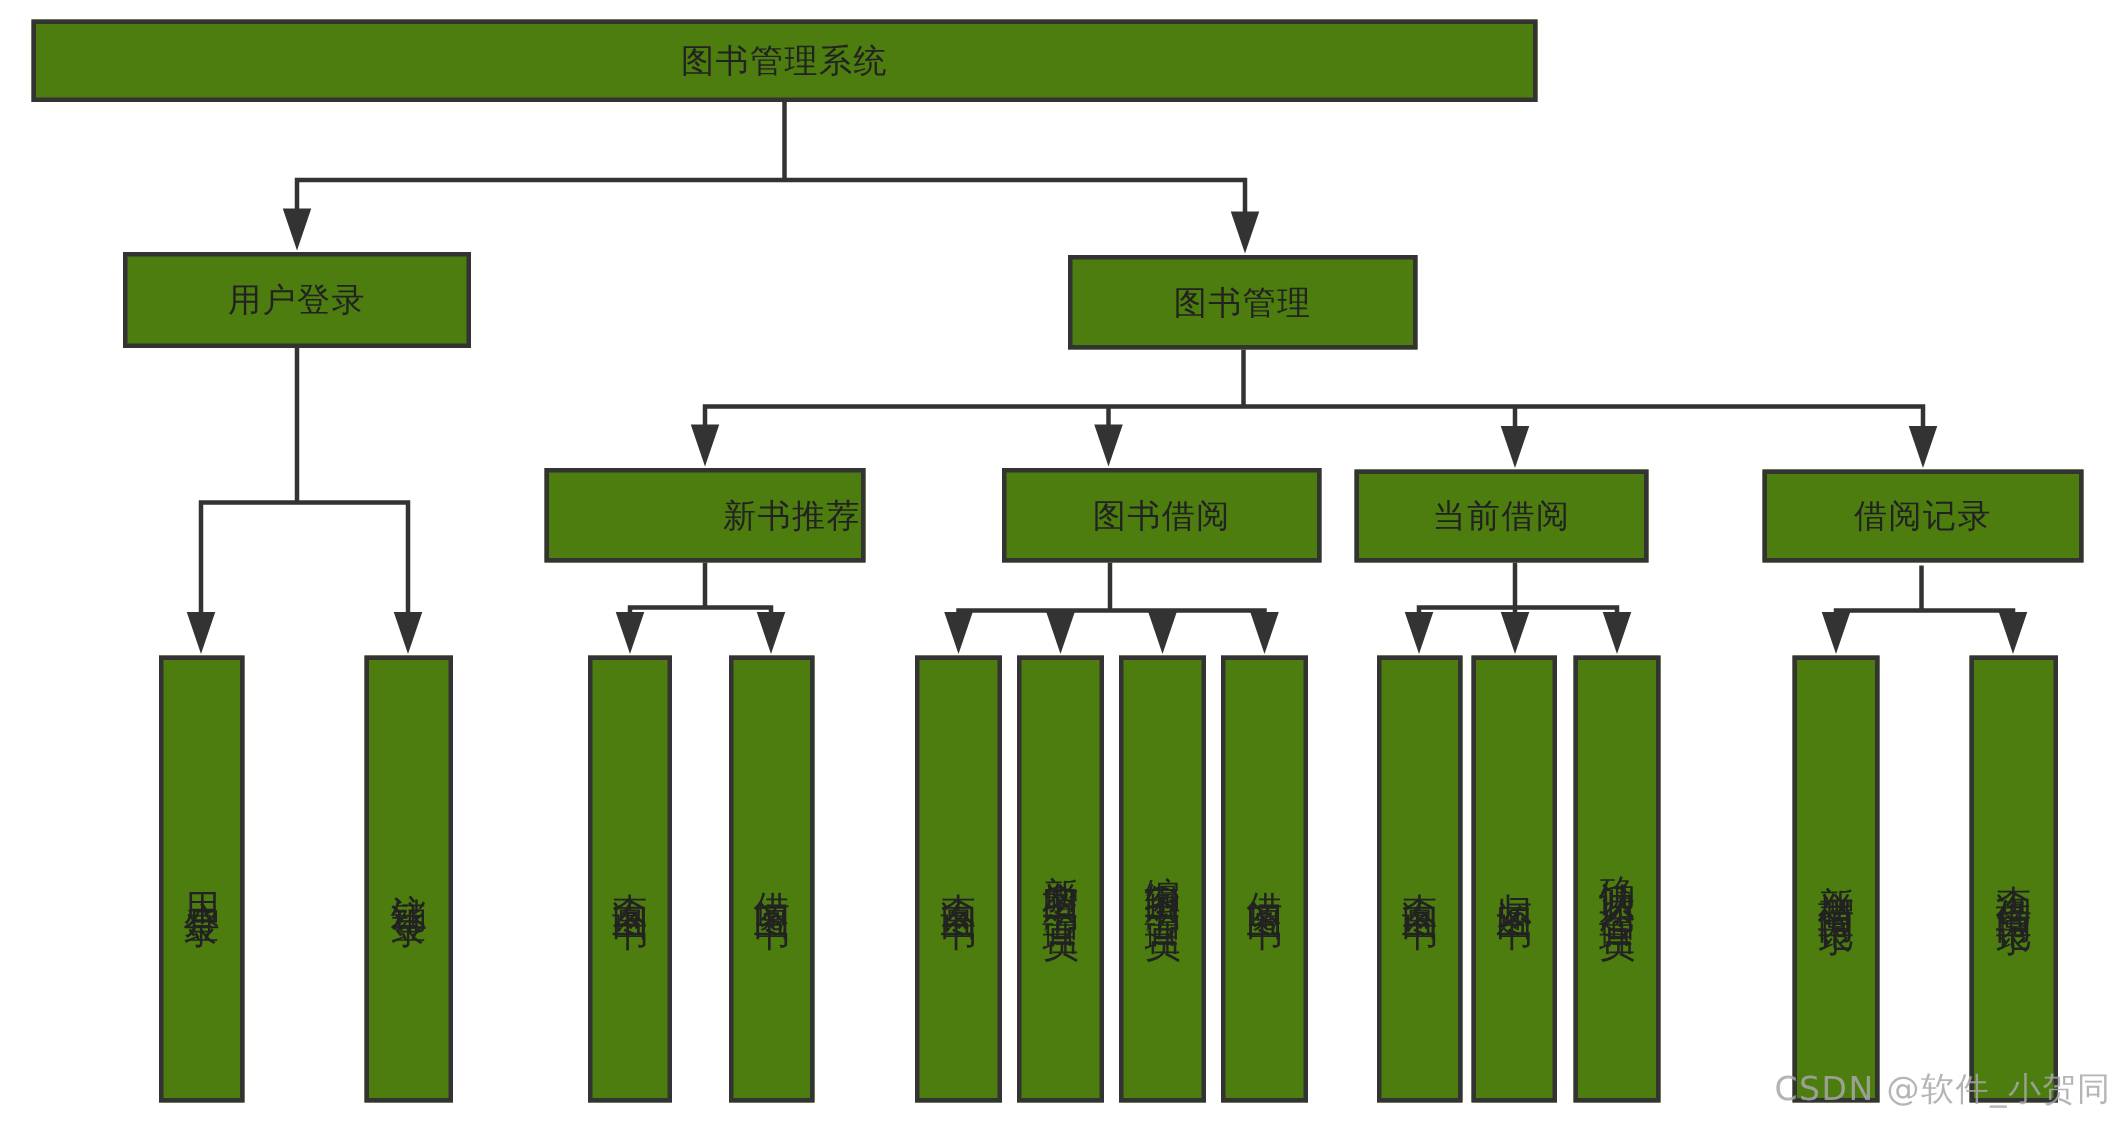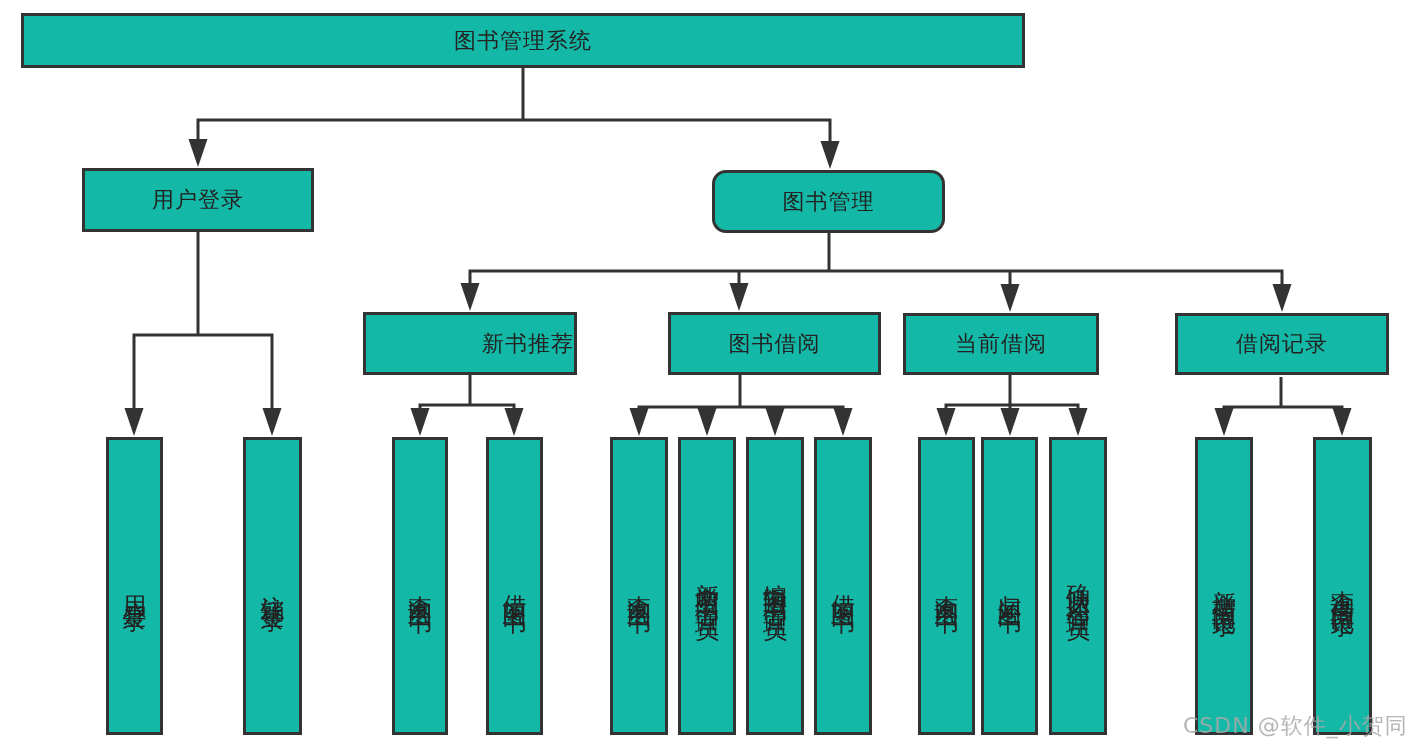--- a/index.html
+++ b/index.html
@@ -8,21 +8,21 @@
     width: 1405px;
     height: 747px;
     background: #ffffff;
     font-family: "DejaVu Sans", "Liberation Sans", sans-serif;
     overflow: hidden;
   }
   #wires { position: absolute; left: 0; top: 0; z-index: 1; }
   .node {
     position: absolute;
     box-sizing: border-box;
-    background: #14b8a6;
+    background: #4d7c0f;
     border: 3px solid #333333;
     display: flex;
     align-items: center;
     justify-content: center;
     z-index: 2;
   }
   .hlabel {
     color: #222222;
     font-size: 22px;
     letter-spacing: 1px;
@@ -32,21 +32,21 @@
     writing-mode: vertical-rl;
     text-orientation: mixed;
     color: #222222;
     font-size: 24px;
     letter-spacing: 5px;
     white-space: nowrap;
   }
   
   .n-root          { left: 21px;   top: 13px;  width: 1004px; height: 55px; }
   .n-user-login    { left: 82px;   top: 168px; width: 232px;  height: 64px; }
-  .n-book-mgmt     { left: 712px;  top: 170px; width: 233px;  height: 63px; border-radius: 14px; }
+  .n-book-mgmt     { left: 712px;  top: 170px; width: 233px;  height: 63px; }
   .n-new-book-rec  { left: 363px;  top: 312px; width: 214px;  height: 63px; justify-content: flex-end; }
   .n-book-borrow   { left: 633px;  top: 312px; width: 213px;  height: 63px; margin-left: 35px; }
   .n-cur-borrow    { left: 903px;  top: 313px; width: 196px;  height: 62px; text-align: center; }
   .n-borrow-rec    { left: 1175px; top: 313px; width: 214px;  height: 62px; text-align: center; }
   .leaf            { top: 437px; height: 298px; }
   .n-a1 { left: 106px;  width: 57px; }
   .n-a2 { left: 243px;  width: 59px; }
   .n-b1 { left: 392px;  width: 56px; }
   .n-b2 { left: 486px;  width: 57px; }
   .n-c1 { left: 610px;  width: 58px; }

